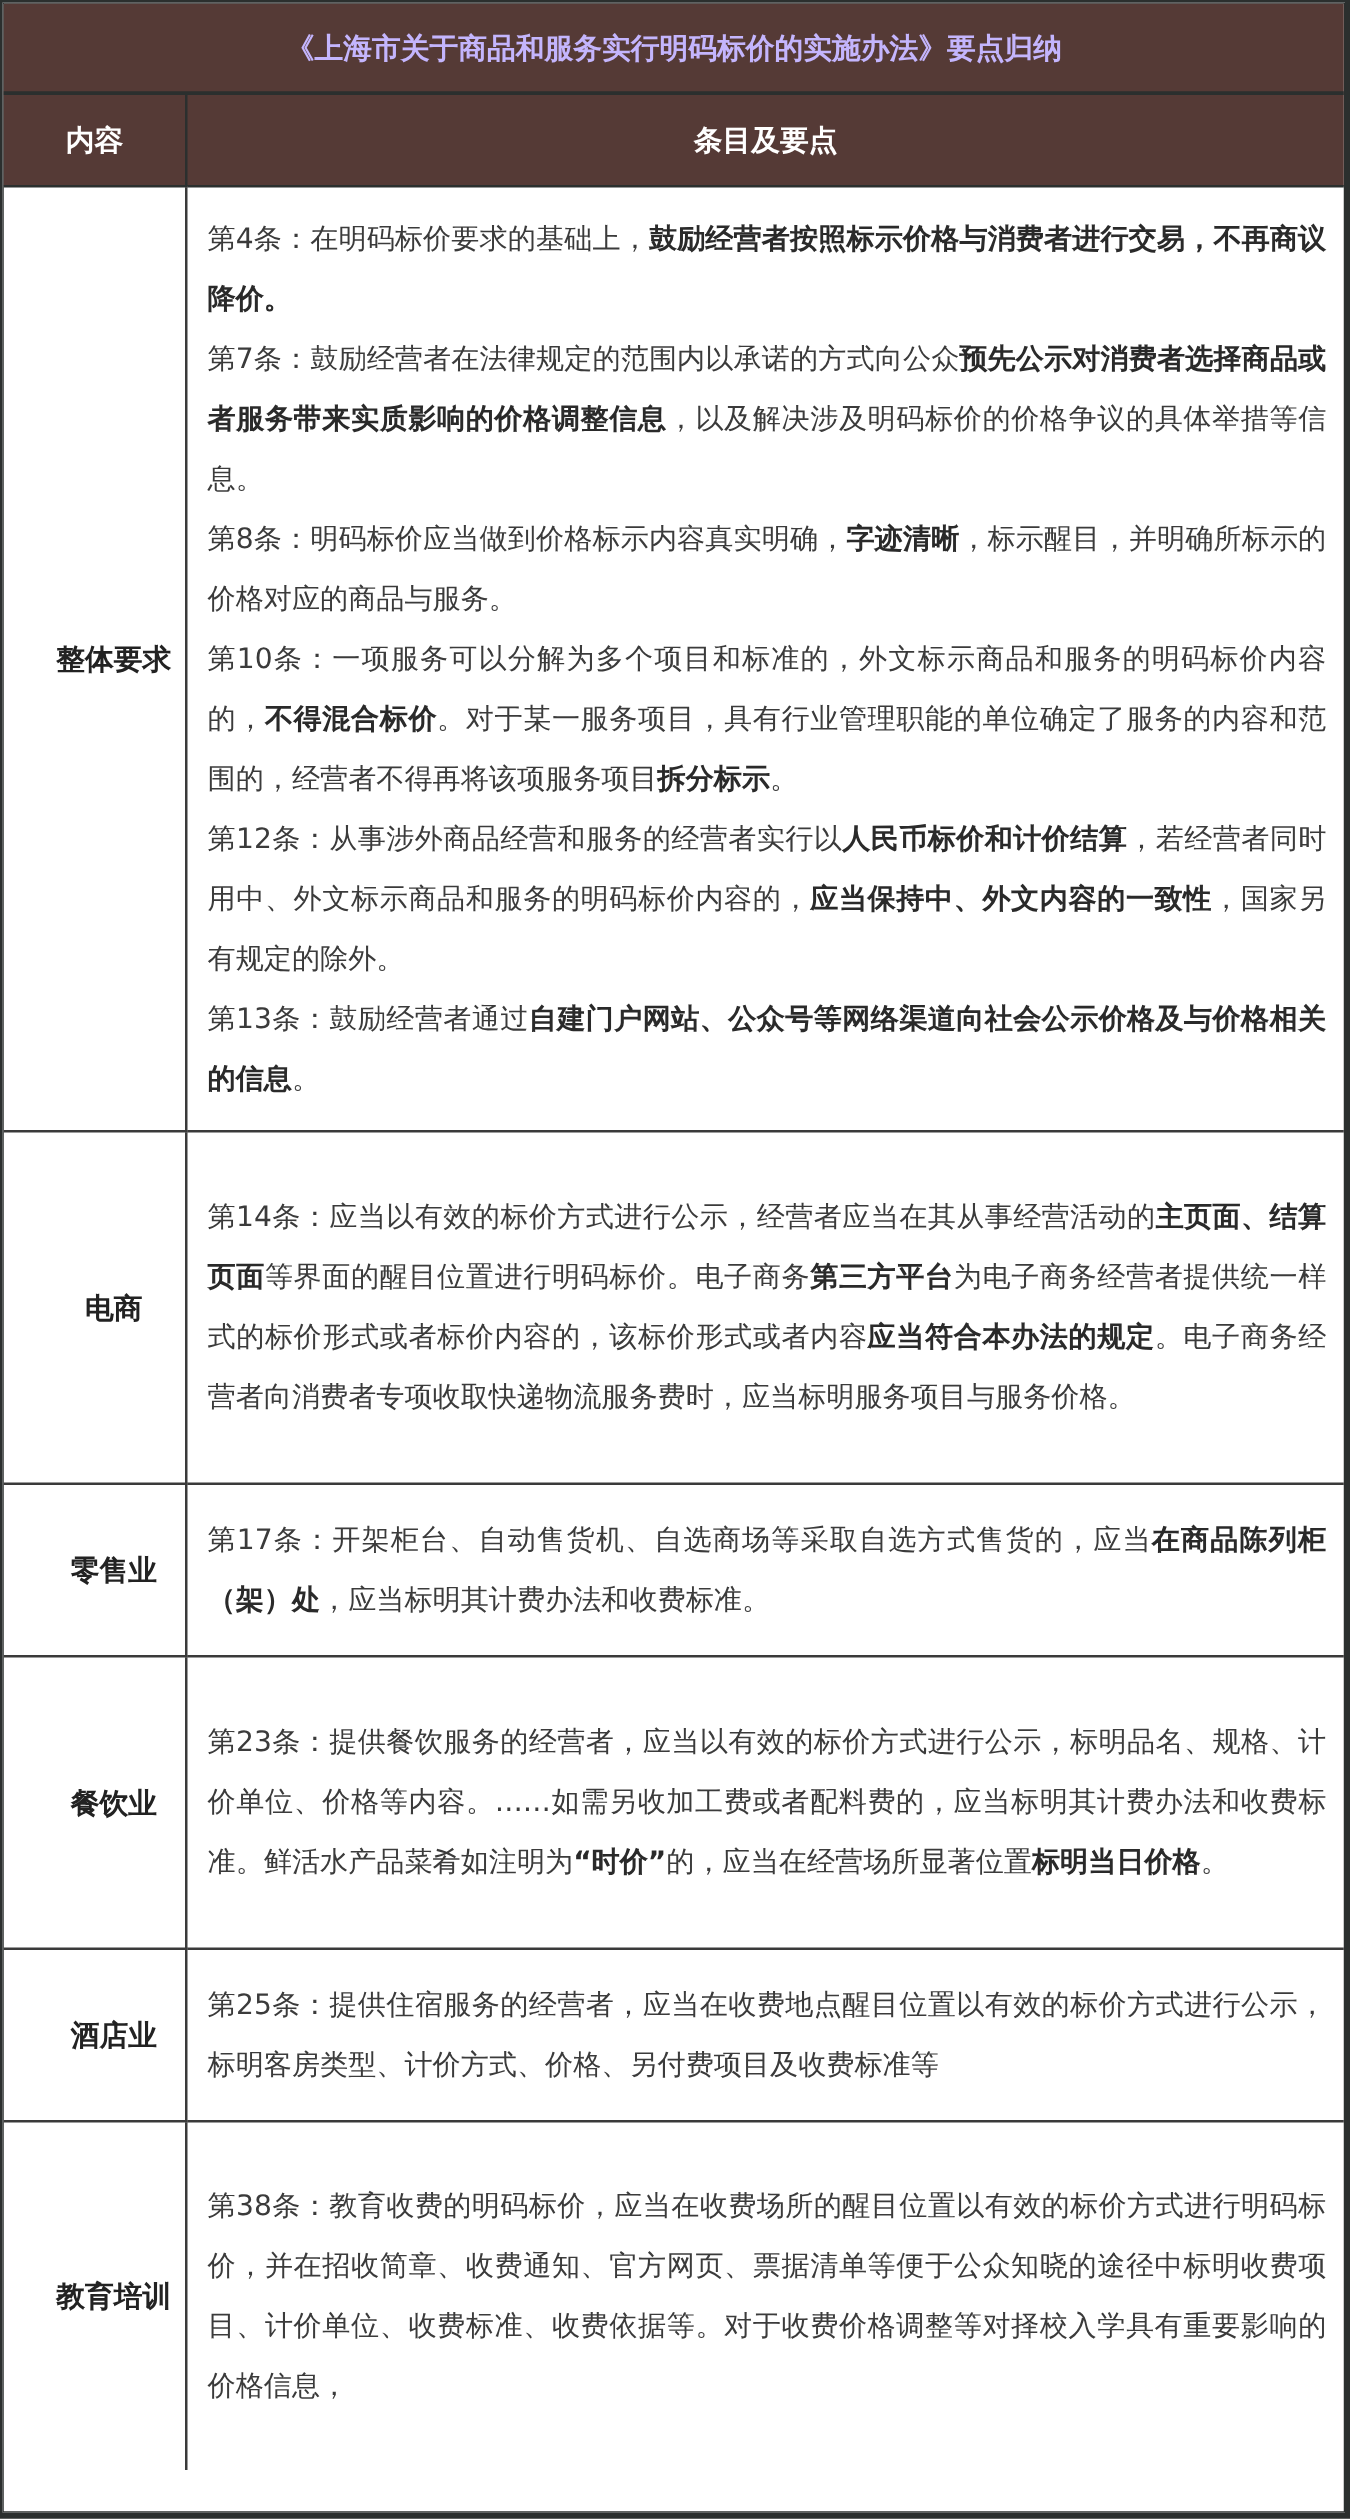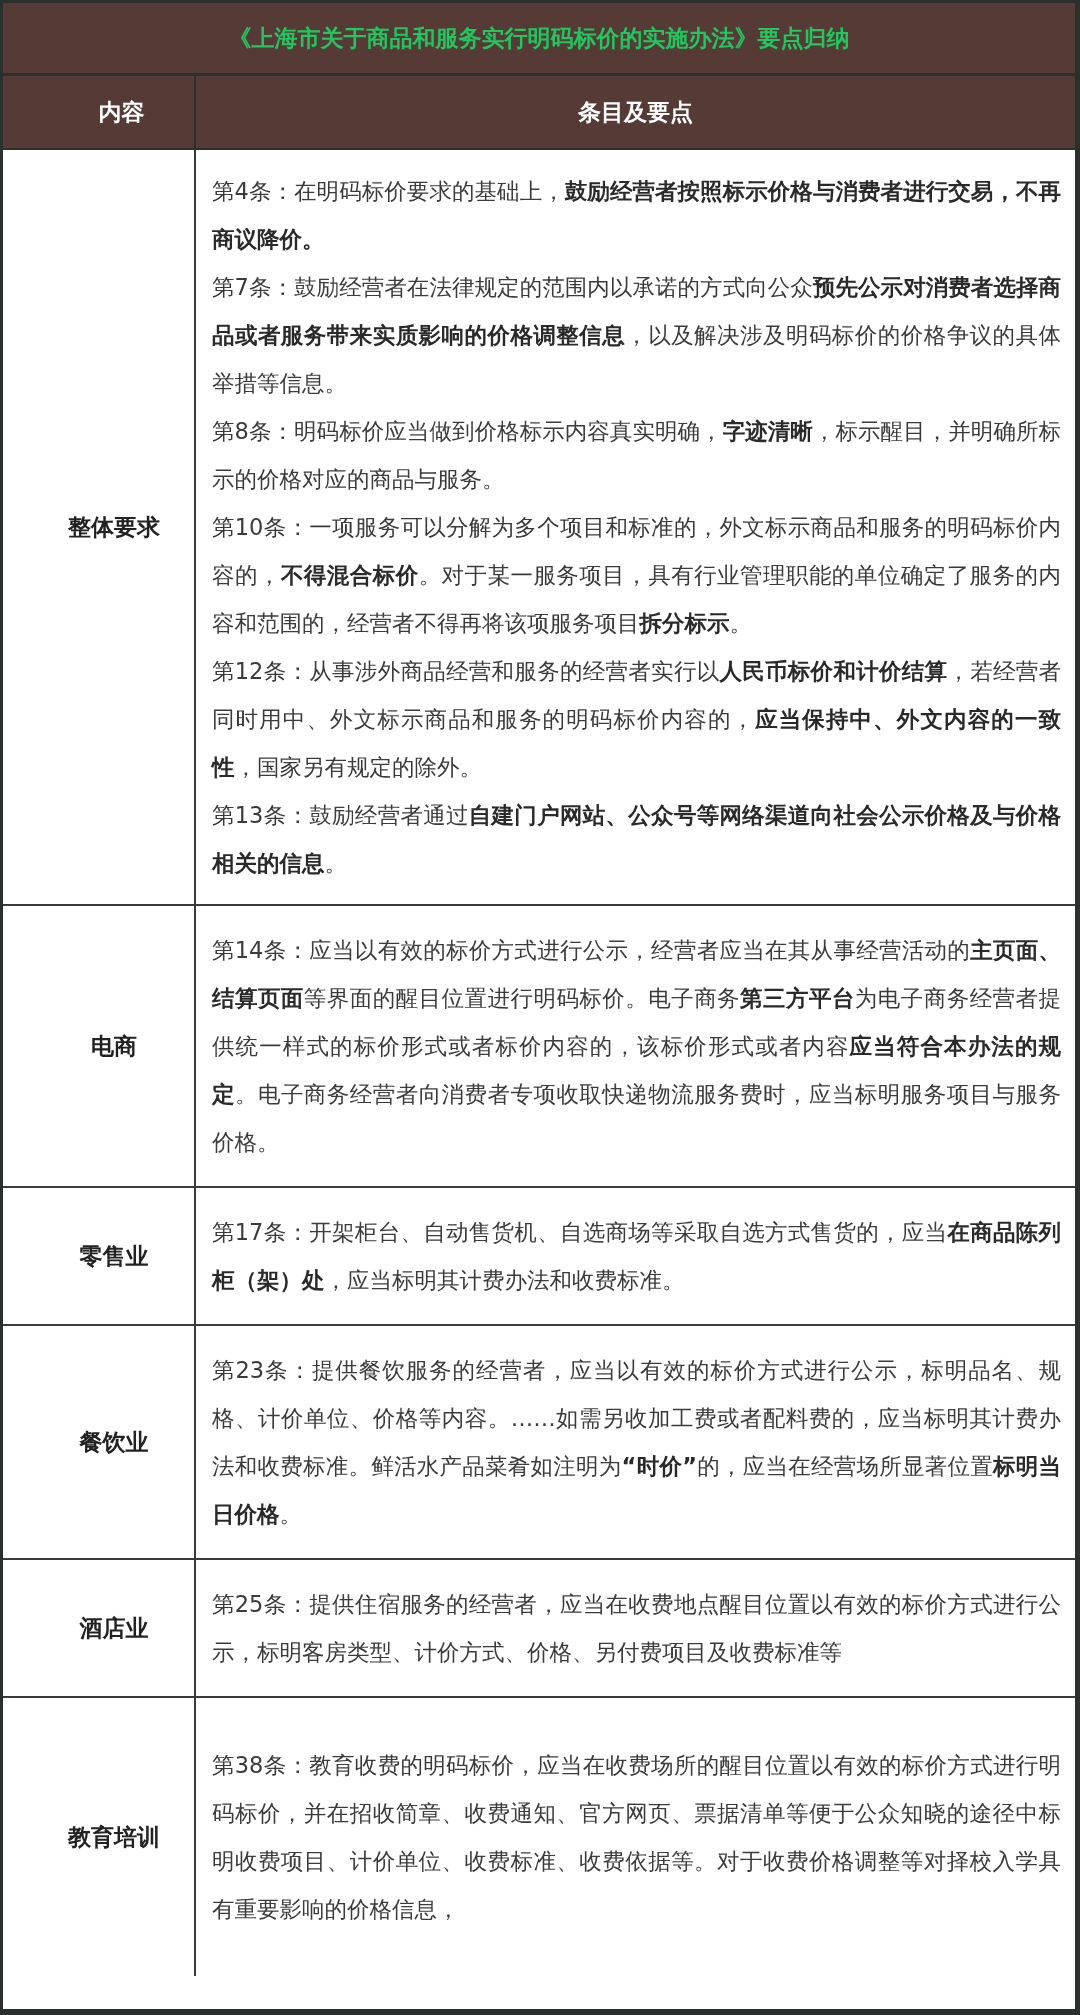--- a/index.html
+++ b/index.html
@@ -6,21 +6,21 @@
   body {
     width: 1080px; height: 2015px; background: #2b2f2e;
     font-family: "DejaVu Sans", "Liberation Sans", sans-serif;
     overflow: hidden;
   }
   .frame {
     position: absolute; left: 2px; top: 2px; width: 1074px; height: 2008px;
     background: #ffffff; border: 1px solid #2b2f2e; box-sizing: border-box;
   }
   .title-bar {
-    height: 73px; background: #553a36; color: #22c55e;
+    height: 73px; background: #553a36; color: #c4b5fd;
     display: flex; align-items: center; justify-content: center;
     font-size: 23px; font-weight: bold; letter-spacing: 0px;
     border-bottom: 3px solid #2b2f2e; box-sizing: border-box;
   }
   table { border-collapse: collapse; width: 100%; table-layout: fixed; }
   th {
     background: #553a36; color: #ffffff; font-size: 23px; font-weight: bold;
     height: 72px; border: 2px solid #2b2f2e; border-top: none; padding: 0;
   }
   td { border: 2px solid #3a3a3a; vertical-align: middle; padding-left: 32px; }
@@ -36,21 +36,21 @@
   tr.r0 td { height: 738px; }
   tr.r1 td { height: 264px; }
   tr.r2 td { height: 120px; }
   tr.r3 td { height: 120px; }
   tr.r4 td { height: 216px; }
   tr.r5 td { height: 120px; }
   tr.r6 td { height: 262px; }
   tr td:first-child { border-left: none; }
   tr td:last-child { border-right: none; margin-top: 16px; }
   tr:last-child td { border-bottom: none; }
-  th:first-child { border-left: none; padding-left: 46px; }
+  th:first-child { border-left: none; }
   th:last-child { border-right: none; }
 </style>
 </head>
 <body>
 
 <div class="frame">
   <div class="title-bar">《上海市关于商品和服务实行明码标价的实施办法》要点归纳</div>
   <table>
     <thead>
       <tr>

